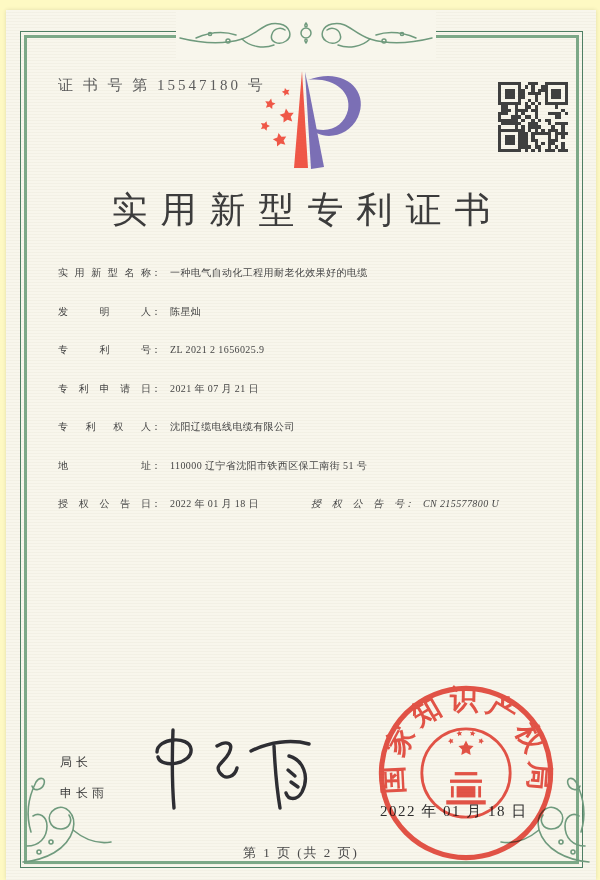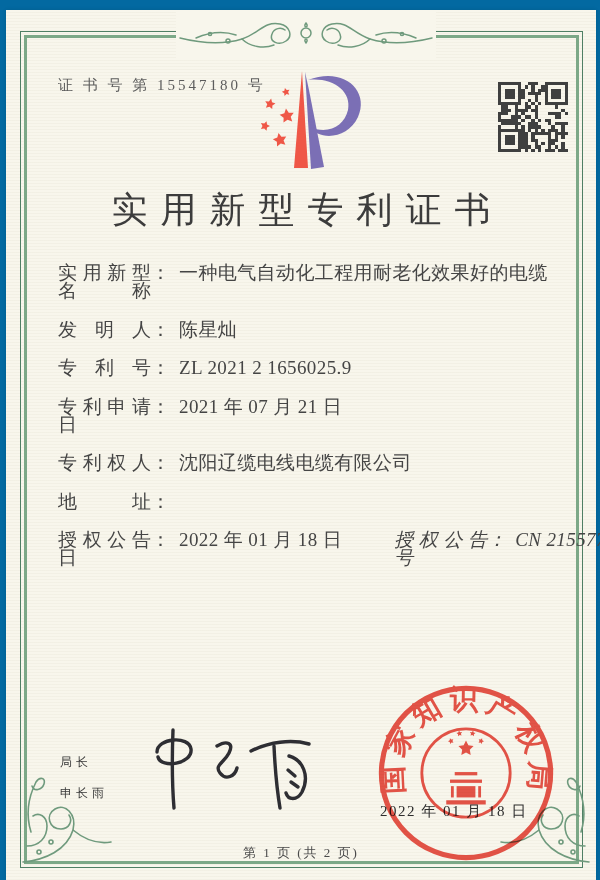--- a/index.html
+++ b/index.html
@@ -1,33 +1,33 @@
 <!DOCTYPE html>
 <html><head>
 <meta charset="utf-8">
 <style>
   html,body{margin:0;padding:0;}
   body{background:#ffffff;font-family:"Liberation Serif","DejaVu Serif",serif;}
-  .stage{position:relative;width:600px;height:880px;background:#0369a1;overflow:hidden;}
+  .stage{position:relative;width:600px;height:880px;background:#fef9c3;overflow:hidden;}
   .paper{position:absolute;left:6px;top:10px;width:590px;height:870px;
     background:#f8f6ec;
     background-image:repeating-linear-gradient(0deg, rgba(120,110,70,0.045) 0 1px, transparent 1px 3px);
     box-shadow:0 0 4px rgba(0,0,0,0.12);}
   .frame-outer{position:absolute;left:14px;top:21px;width:561px;height:835px;border:1px solid #4f7f64;}
   .frame-inner{position:absolute;inset:3px;border:3px solid #7ca887;}
   .top-ornament{position:absolute;left:170px;top:1px;width:260px;height:48px;background:#f8f6ec;}
   .corner-ornament{position:absolute;width:98px;height:98px;z-index:3;}
   .corner-bl{left:9px;top:760px;}
   .corner-br{left:493px;top:760px;transform:scaleX(-1);}
   .cert-no{position:absolute;left:52px;top:66px;font-size:15px;letter-spacing:3px;color:#5c5c5c;}
   .logo{position:absolute;left:233px;top:56px;width:134px;height:110px;}
   .qr{position:absolute;left:492px;top:72px;width:70px;height:70px;}
   .title{position:absolute;left:0;right:0;top:176px;text-align:center;font-size:36px;font-weight:400;
     letter-spacing:13px;text-indent:13px;color:#3c3c3c;margin:0;}
-  .fields{position:absolute;left:52px;top:254px;right:48px;font-size:19px;color:#454545;}
+  .fields{position:absolute;left:52px;top:254px;right:48px;font-size:10px;color:#454545;}
   .field-row{margin-bottom:20.5px;line-height:18px;display:flex;}
   .f-label{display:inline-block;width:93px;text-align:justify;text-align-last:justify;flex:none;}
   .f-colon{flex:none;}
   .f-value{margin-left:9px;letter-spacing:0.4px;white-space:nowrap;}
   .f-group2{margin-left:52px;display:flex;font-style:italic;}
   .paragraphs{position:absolute;left:48px;right:42px;top:523px;font-size:14.8px;font-style:italic;
     line-height:1.62;text-align:justify;color:#474747;}
   .paragraphs p{margin:0;text-indent:2em;}
   .director{position:absolute;left:54px;top:737px;font-size:12px;line-height:31px;letter-spacing:4px;color:#383838;}
   .signature{position:absolute;left:133px;top:710px;width:190px;height:100px;z-index:3;}
@@ -367,20 +367,21 @@
         <span class="f-value">2021 年 07 月 21 日</span>
       </div>
       <div class="field-row">
         <span class="f-label">专利权人</span>
           <span class="f-colon">：</span>
         <span class="f-value">沈阳辽缆电线电缆有限公司</span>
       </div>
       <div class="field-row">
         <span class="f-label">地址</span>
           <span class="f-colon">：</span>
+        <span class="f-value">110000 辽宁省沈阳市铁西区保工南街 51 号</span>
       </div>
       <div class="field-row">
         <span class="f-label">授权公告日</span>
           <span class="f-colon">：</span>
         <span class="f-value">2022 年 01 月 18 日</span>
         <span class="f-group2">
           <span class="f-label">授权公告号</span>
             <span class="f-colon">：</span>
           <span class="f-value">CN 215577800 U</span>
         </span>

